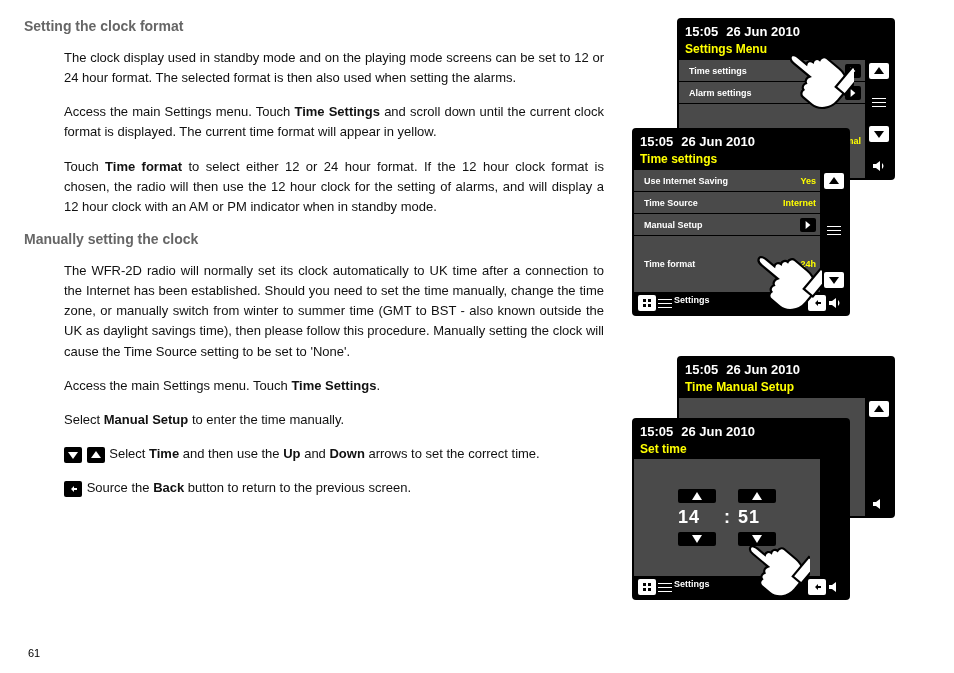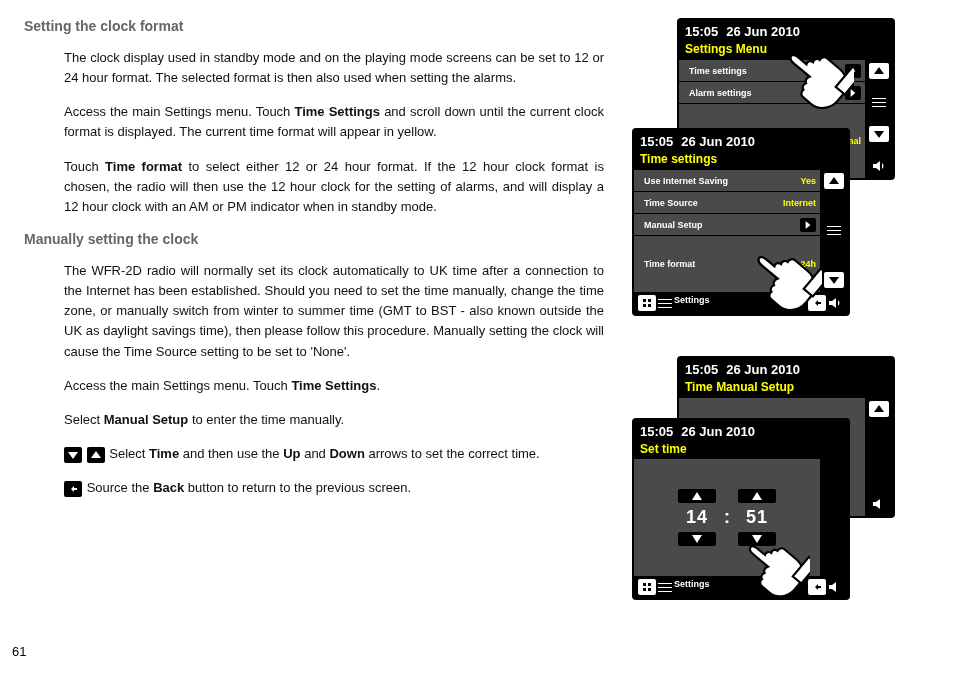--- a/index.html
+++ b/index.html
@@ -4,21 +4,21 @@
 <style>
   * { box-sizing: border-box; margin: 0; padding: 0; }
   body { font-family: Arial, Helvetica, sans-serif; font-size: 12px; color: #000; background: #fff; width: 954px; height: 673px; position: relative; overflow: hidden; }
   .page { display: flex; padding: 18px 24px 14px 24px; gap: 28px; }
   .left { flex: 1; max-width: 580px; }
   .right { width: 290px; position: relative; }
   h2 { color: #666; font-size: 14px; font-weight: bold; margin-bottom: 14px; }
   .para { font-size: 13px; line-height: 1.55; color:#111; text-align: justify; margin-bottom: 14px; margin-left: 40px; }
   .inline-icon { display:inline-flex; align-items:center; justify-content:center; width:18px; height:16px; background:#000; color:#fff; border-radius:2px; margin-right:1px; vertical-align:middle;}
   .inline-icon svg { width:10px; height:10px; fill:#fff;}
-  .pagenum { position:absolute; bottom:14px; left:12px; font-size:13px;}
+  .pagenum { position:absolute; bottom:14px; left:28px; font-size:11px;}
   .frame { position:absolute; background:#fff; border:2px solid #000; border-radius:4px; width:218px; height:162px; box-shadow:none;}
   .device { background:#000; width:100%; height:100%; border-radius:2px; display:flex; flex-direction:column;}
   .top-bar { background:#000; color:#fff; display:flex; align-items:center; gap:8px; font-size:13px; font-weight:bold; padding:4px 6px 0 6px;}
   .title-bar { color:#ff0; font-size:12px; font-weight:bold; padding:3px 6px 3px 6px; font-family: Arial; }
   .menu-wrap { display:flex; flex:1; }
   .menu { flex:1; display:flex; flex-direction:column;}
   .menu-row { background:#4a4a4a; border-top:1px solid #000; color:#fff; display:flex; align-items:center; justify-content:space-between; font-size:9px; font-weight:bold; padding:0 4px 0 10px; height:22px;}
   .menu-row.fill { flex:1;}
   .menu-row .chev { background:#000; width:16px; height:14px; display:flex; align-items:center; justify-content:center; border-radius:2px;}
   .menu-row .chev svg{ width:8px; height:8px; fill:#fff;}
@@ -30,21 +30,21 @@
   .side .btn-dark svg{ width:14px;height:14px; fill:#fff;}
   .bottom-bar { background:#000; display:flex; align-items:center; justify-content:space-between; padding:3px 4px; height:22px;}
   .bottom-bar .bl { display:flex; align-items:flex-start;text-decoration:underline;}
   .bottom-bar .sq { width:18px; height:16px; background:#fff; border-radius:2px; display:flex; align-items:center; justify-content:center;}
   .bottom-bar .sq-dark { width:18px; height:16px; display:flex; align-items:center; justify-content:center;}
   .bottom-bar .sq svg{ width:10px;height:10px; fill:#000;}
   .bottom-bar .sq-dark svg{ width:14px;height:14px; fill:#fff;}
   .bottom-bar .lbl { color:#fff; font-size:9px; font-weight:bold;}
   .hand { position:absolute; pointer-events:none;}
   .set-time-body { flex:1; display:flex; align-items:center; justify-content:center; gap:8px; background:#4a4a4a; padding:4px 10px;}
-  .spinner { display:flex; flex-direction:column; align-items:center; gap:2px;}
+  .spinner { display:flex; flex-direction:column; align-items:flex-start; gap:2px;}
   .spinner .s-btn { width:38px; height:14px; background:#000; display:flex; align-items:center; justify-content:center; border-radius:2px;}
   .spinner .s-btn svg{ width:10px;height:8px; fill:#fff;}
   .spinner .val { color:#fff; font-size:18px; font-weight:bold; letter-spacing:1px; padding:2px 0;}
   .colon { color:#fff; font-size:18px; font-weight:bold;}
   .lines3 { display:flex; flex-direction:column; gap:3px; align-items:center;}
   .lines3 span { display:block; width:14px; height:1px; background:#fff;}
   .cluster { position:relative; }
 </style>
 </head>
 <body>

